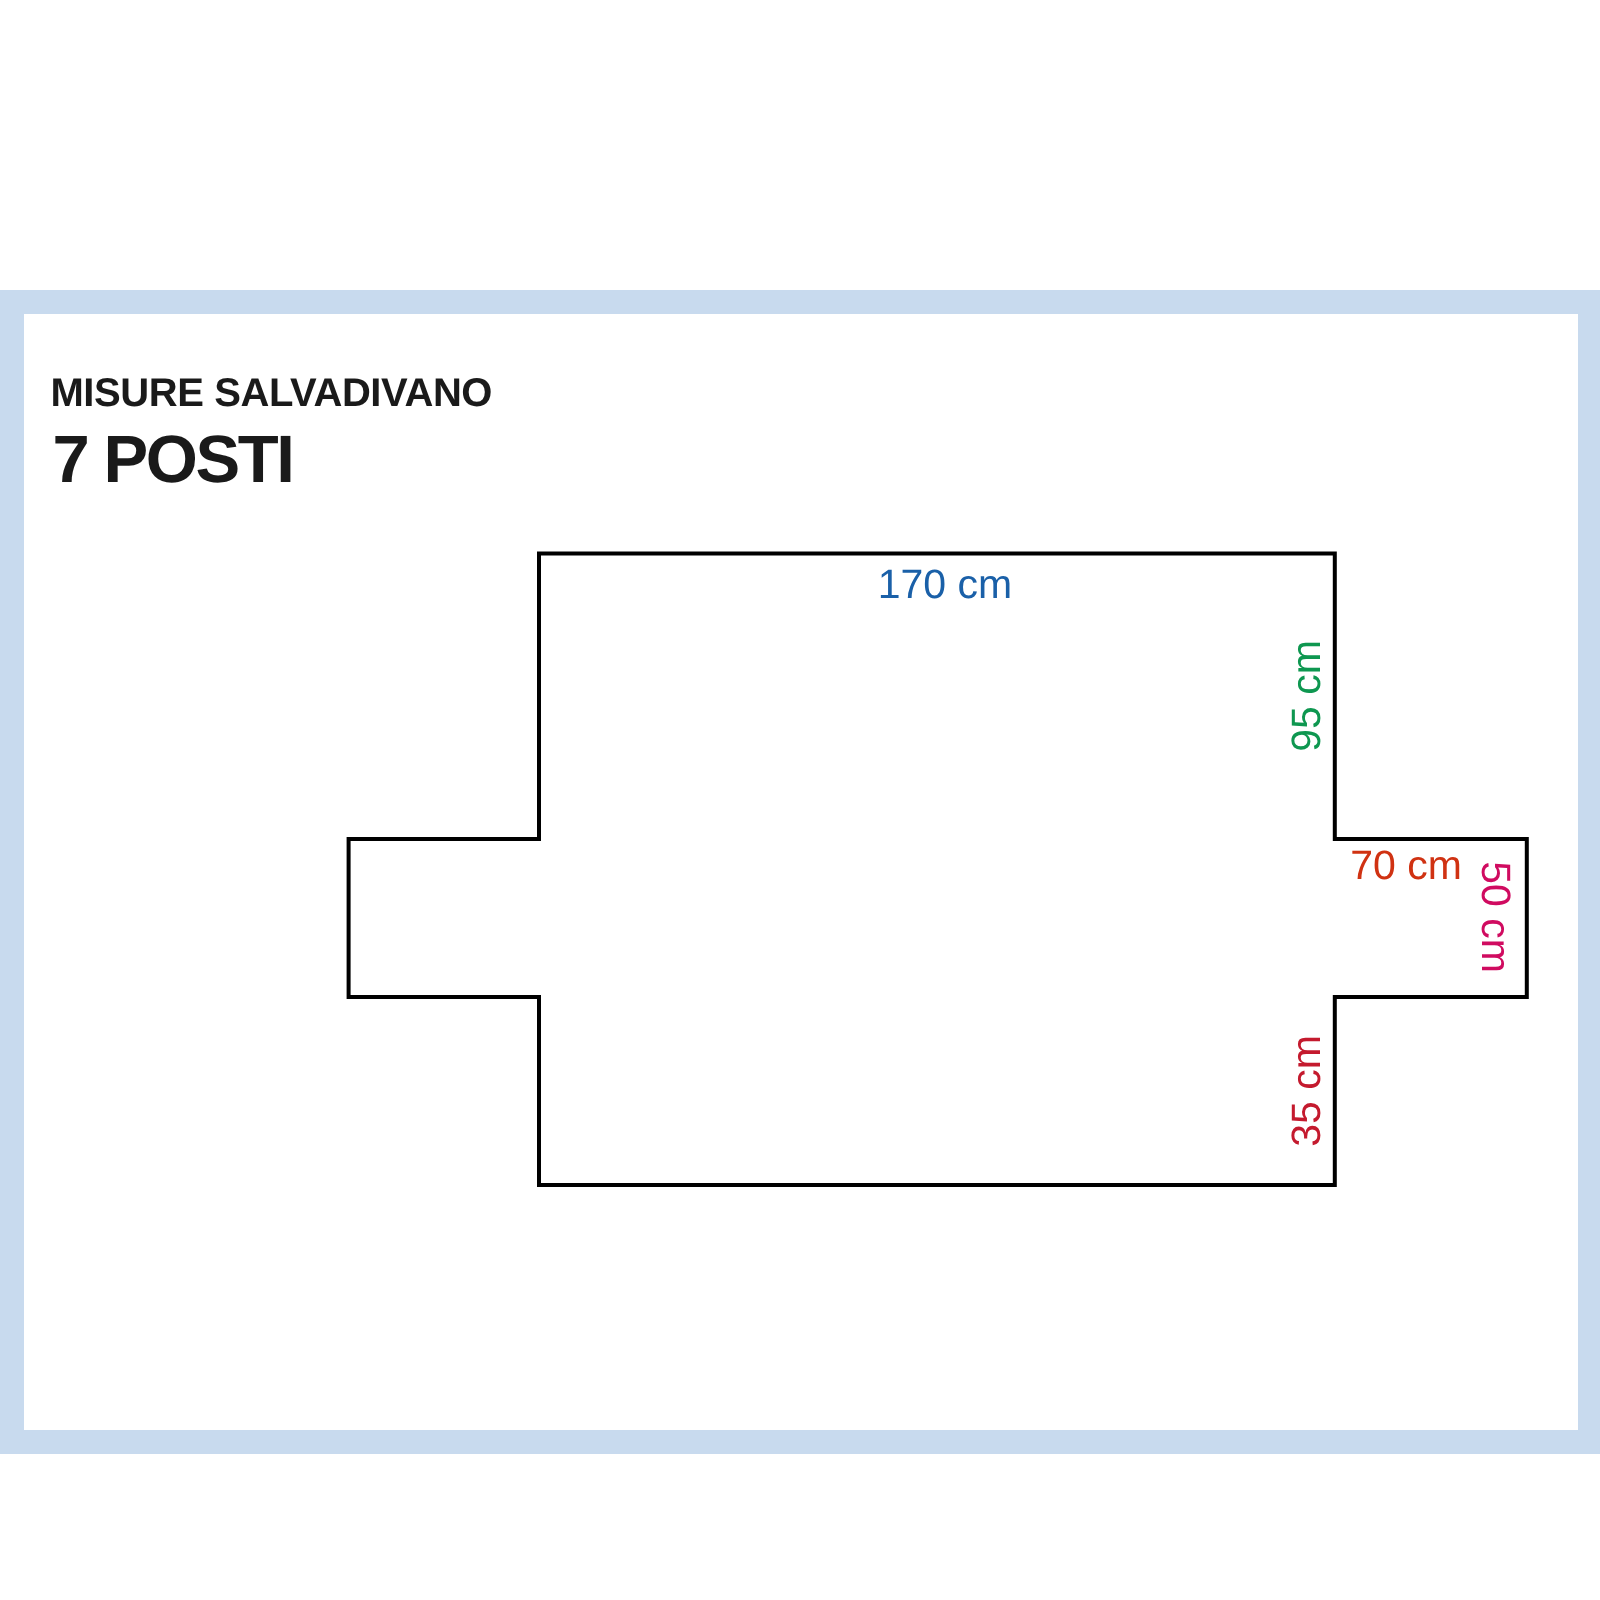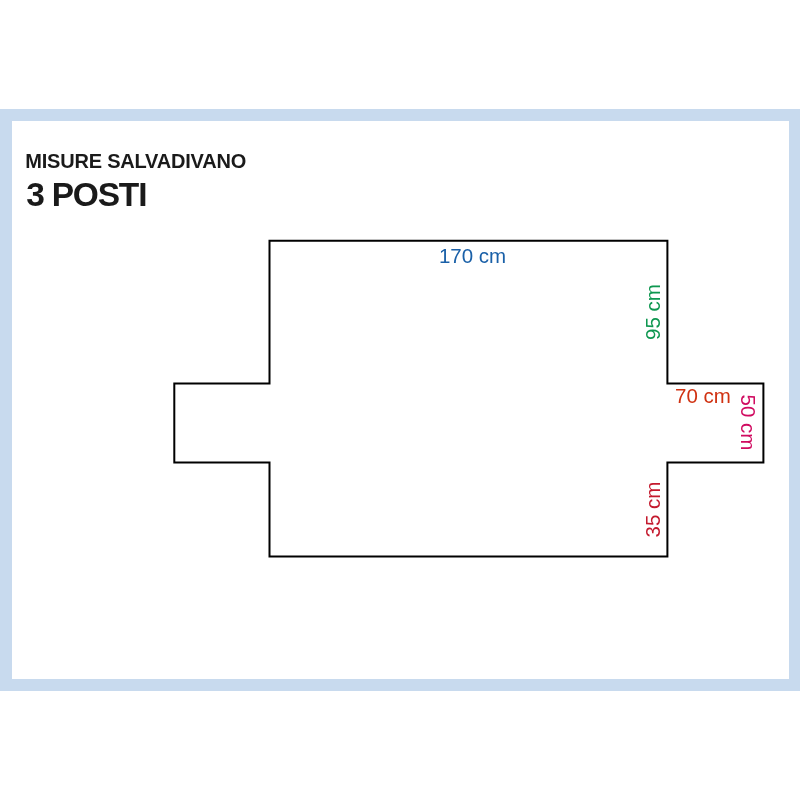--- a/index.html
+++ b/index.html
@@ -1,36 +1,36 @@
 <!DOCTYPE html>
 <html><head>
 <meta charset="utf-8">
 <style>
 html,body{margin:0;padding:0;width:800px;height:800px;background:#ffffff;overflow:hidden;
   font-family:"Liberation Sans",sans-serif;}
-#stage{position:relative;width:800px;height:608px;}
+#stage{position:relative;width:800px;height:608px;margin-top:36px;}
 .band{position:absolute;left:0;top:109px;width:800px;height:582px;background:#c8daee;}
 .panel{position:absolute;left:12px;top:121px;width:777px;height:558px;background:#ffffff;}
 .t1{position:absolute;left:25.2px;top:150.7px;font-weight:bold;font-size:20px;line-height:1;
   color:#1a1a1a;white-space:nowrap;letter-spacing:-0.2px;}
 .t2{position:absolute;left:26.2px;top:178.4px;font-weight:bold;font-size:33.5px;line-height:1;
   color:#1a1a1a;white-space:nowrap;letter-spacing:-1.2px;}
 svg{position:absolute;left:0;top:0;}
 </style>
 </head>
 <body>
 <div id="stage">
 
 <div class="band"></div>
 
 <div class="panel"></div>
 
 <div class="t1">MISURE SALVADIVANO</div>
 
-<div class="t2">3 POSTI</div>
+<div class="t2">7 POSTI</div>
 <svg width="800" height="800" viewBox="0 0 800 800">
 
 <path d="M269.5,240.75 H667.4 V383.5 H763.4 V462.5 H667.4 V556.5 H269.5 V462.5 H174.3 V383.5 H269.5 Z" fill="#ffffff" stroke="#000000" stroke-width="2" stroke-linejoin="miter"></path>
 
 <text x="472.5" y="263.2" font-size="20.5" fill="#1a60a8" text-anchor="middle">170 cm</text>
 
 <text x="660" y="312" font-size="20.5" fill="#0e9750" text-anchor="middle" transform="rotate(-90 660 312)">95 cm</text>
 
 <text x="703" y="403.4" font-size="20.5" fill="#d03212" text-anchor="middle">70 cm</text>
 

